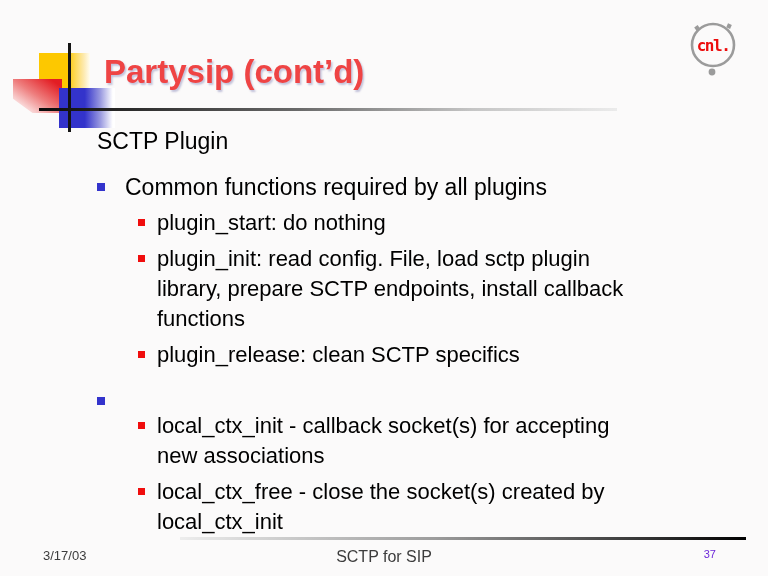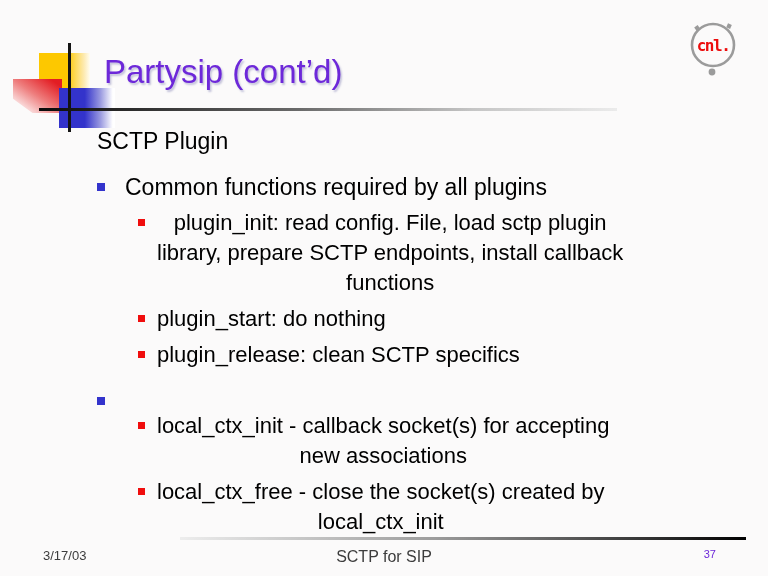--- a/index.html
+++ b/index.html
@@ -30,41 +30,42 @@
     background:#141414;
   }
   .title-rule {
     position:absolute; left:39px; top:108px; width:578px; height:3px;
     background:linear-gradient(to right, #0a0a0a, #6a6a6a 45%, #c5c5c5 75%, #ebebeb);
   }
 
   
   .title {
     position:absolute; left:104px; top:52px;
-    font-size:33px; line-height:40px; color:#6d28d9;
+    font-size:33px; line-height:40px; color:#ef4444;
     text-shadow:1.5px 1.5px 2px rgba(110,110,170,0.4);
+    font-weight:bold;
   }
 
   
   .logo { position:absolute; left:684px; top:15px; width:60px; height:66px; }
 
   
   .content { position:absolute; left:0; top:126px; width:740px; color:#000; }
   .item { display:flex; line-height:30px; }
   .lvl0 { margin-left:97px;  font-size:23px; }
   .lvl1 { margin-left:97px;  font-size:23px; margin-top:16px; }
   .lvl2 { margin-left:138px; font-size:22px; margin-top:6px; }
   .bullet-box { flex:0 0 auto; }
   .lvl1 > .bullet-box { width:28px; padding-top:11px; }
   .lvl2 > .bullet-box { width:19px; padding-top:11px; }
   .bullet { display:block; width:8px; height:8px; }
   .lvl2 .bullet { width:7px; height:7px; }
   .b-blue { background:#3333cc; }
   .b-red  { background:#f00d0d; }
-  .txt { white-space:pre-line;text-align:center; }
+  .txt { white-space:pre-line; }
 
   
   .footer-rule {
     position:absolute; left:180px; top:537px; width:566px; height:3px;
     background:linear-gradient(to right, #ededed, #9c9c9c 45%, #3a3a3a 80%, #000000);
   }
   .footer-date   { position:absolute; left:43px; top:548px; font-size:13px; color:#3c3c3c; }
   .footer-center { position:absolute; left:0; right:0; top:548px; text-align:center; font-size:16px; color:#3c3c3c; }
   .footer-page   { position:absolute; right:52px; top:548px; font-size:11px; color:#6d28d9; }
 </style>
@@ -99,30 +100,30 @@
       <span class="bullet-box">
           <span class="bullet b-blue"></span>
         </span>
       <span class="txt">Common functions required by all plugins</span>
     </div>
 
     <div class="item lvl2">
       <span class="bullet-box">
           <span class="bullet b-red"></span>
         </span>
-      <span class="txt">plugin_init: read config. File, load sctp plugin
-library, prepare SCTP endpoints, install callback
-functions</span>
+      <span class="txt">plugin_start: do nothing</span>
     </div>
 
     <div class="item lvl2">
       <span class="bullet-box">
           <span class="bullet b-red"></span>
         </span>
-      <span class="txt">plugin_start: do nothing</span>
+      <span class="txt">plugin_init: read config. File, load sctp plugin
+library, prepare SCTP endpoints, install callback
+functions</span>
     </div>
 
     <div class="item lvl2">
       <span class="bullet-box">
           <span class="bullet b-red"></span>
         </span>
       <span class="txt">plugin_release: clean SCTP specifics</span>
     </div>
 
     <div class="item lvl1">

